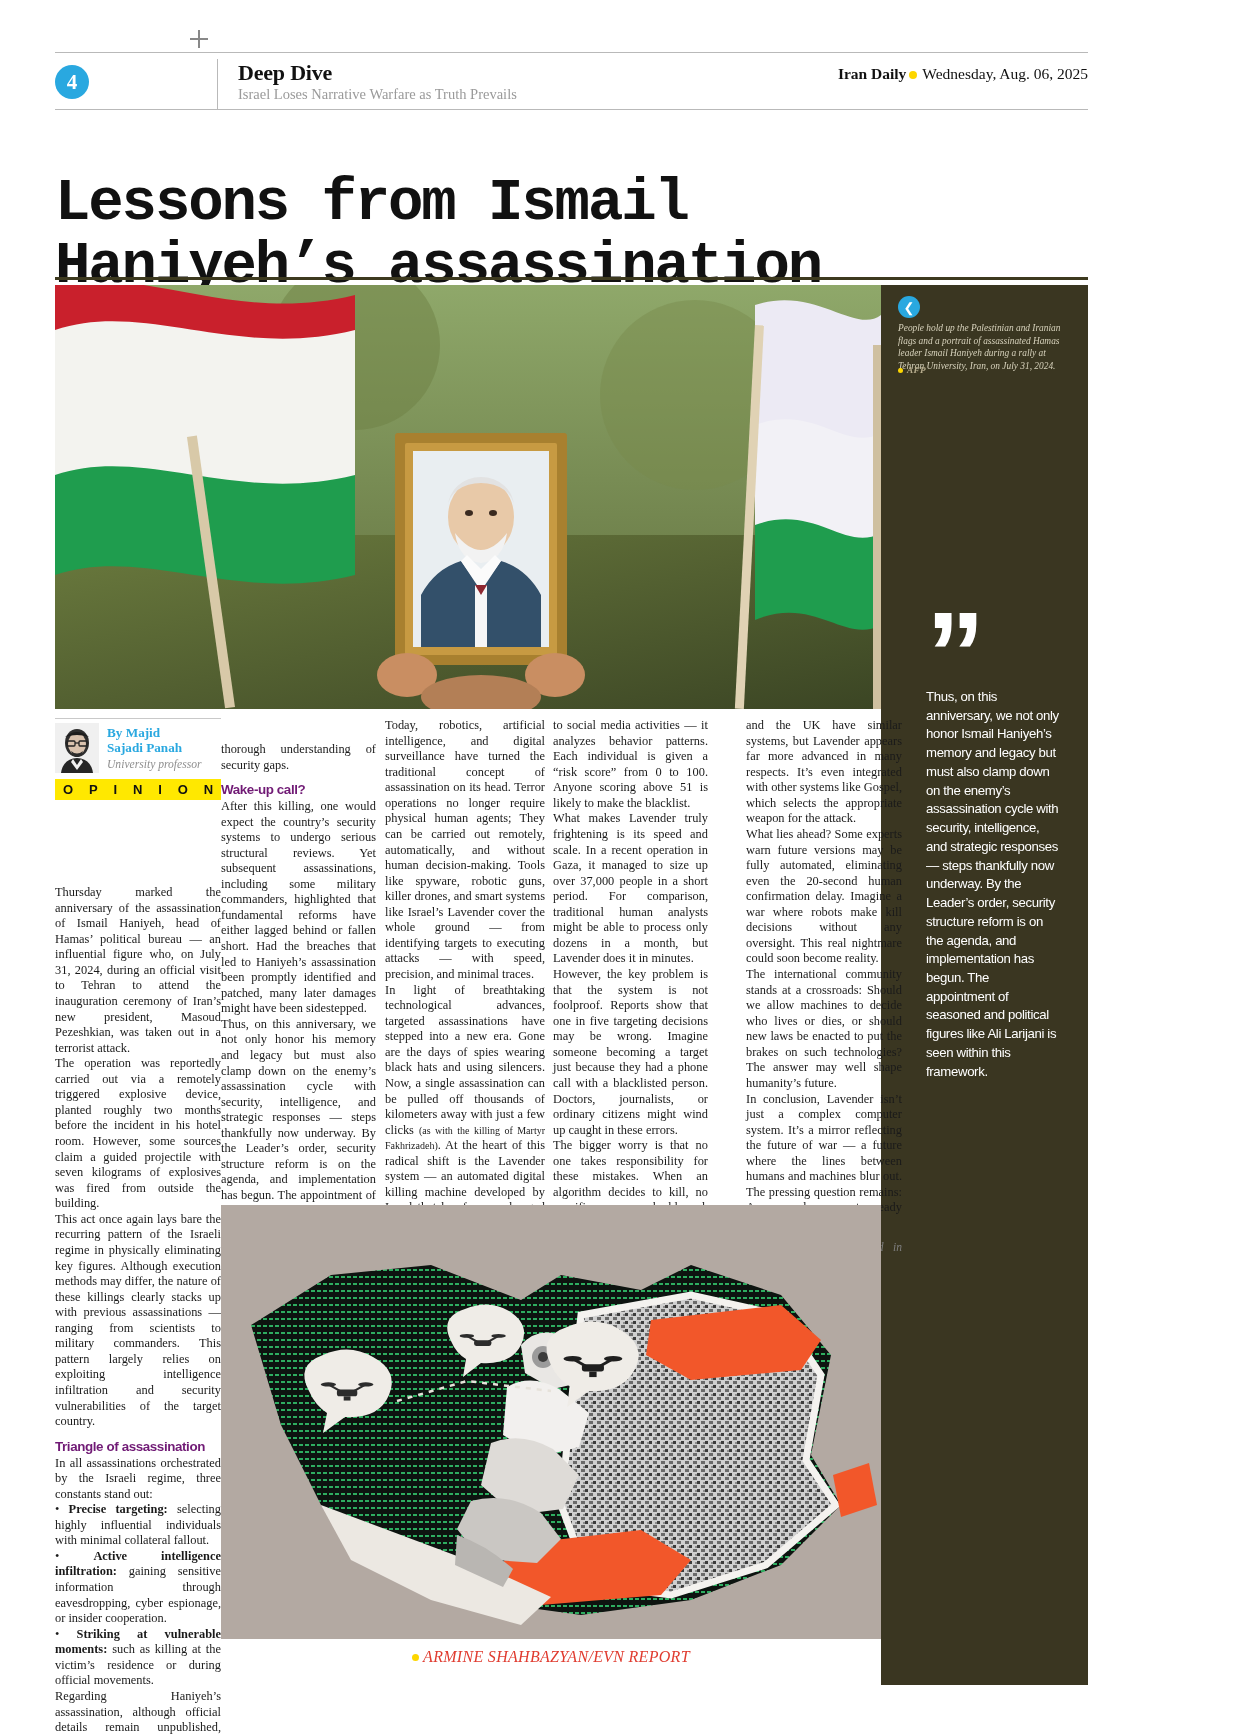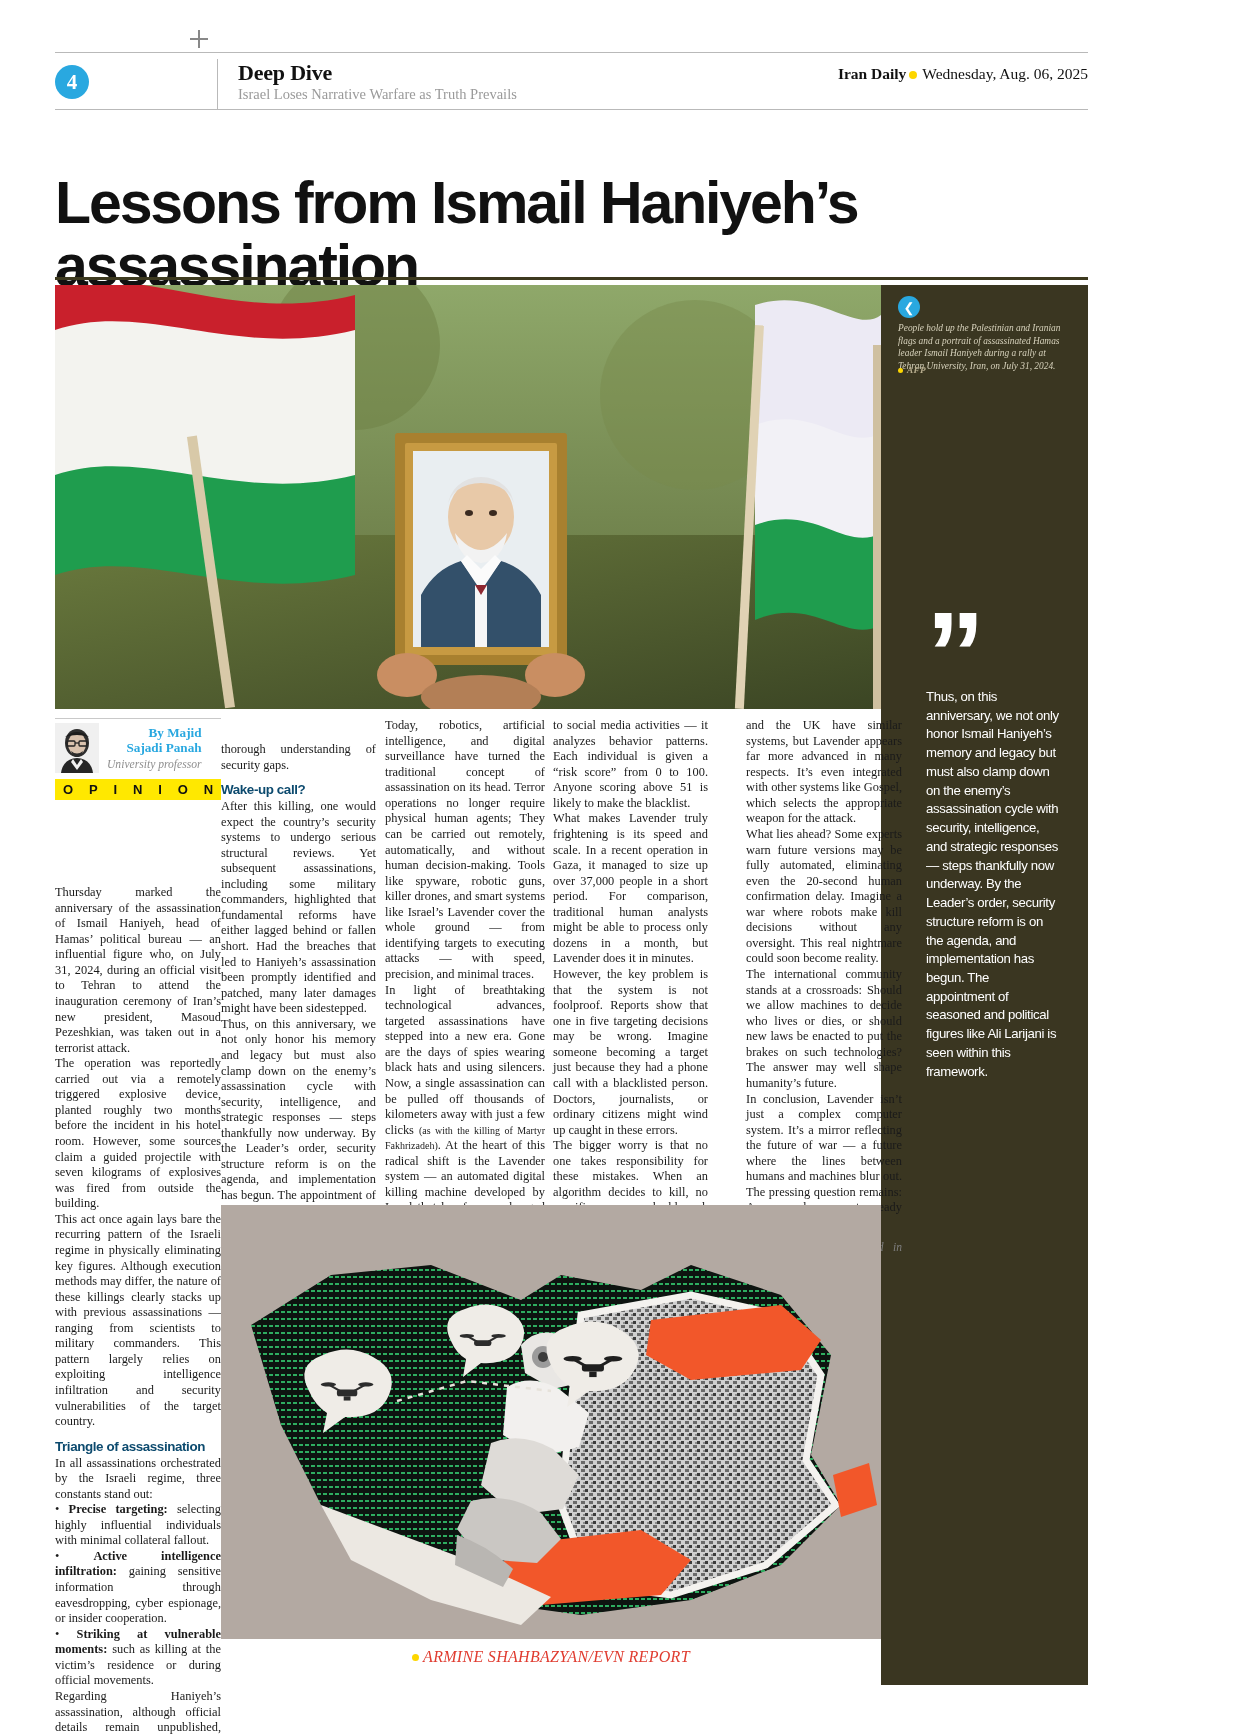--- a/index.html
+++ b/index.html
@@ -61,21 +61,21 @@
   .mast-right b { font-weight:bold; }
   .dot-yellow {
     display:inline-block; width:8px; height:8px;
     border-radius:50%; background:#fdd600;
     margin:0 5px 1px 3px; vertical-align:middle;
   }
 
   
   .headline {
     position:absolute; left:55px; top:132px; width:900px;
-    font-family:Liberation Sans, sans-serif;
+    font-family:Liberation Mono, monospace;
     font-weight:bold;
     font-size:59px;
     line-height:1.08;
     letter-spacing:-2.1px;
     color:#111;
   }
   .hl-rule {
     position:absolute; left:55px; top:277px; width:1033px;
     height:3px; background:#3d3a1f;
   }
@@ -146,21 +146,21 @@
     text-align:justify;
     text-justify:inter-word;
     hyphens:auto;
   }
   .col p { margin:0; }
   .col p + p { margin-top:0px; }
   .subhead {
     font-family:"Liberation Sans", sans-serif;
     font-weight:bold;
     font-size:13.4px;
-    color:#0c4a6e;
+    color:#701a75;
     letter-spacing:-0.4px;
     margin-top:9px !important;
     margin-bottom:1px;
   }
   .col b { font-weight:bold; }
   .small-note { font-size:10px; }
   .endnote {
     font-style:italic;
     color:#7d7d7d;
     margin-top:9px !important;
@@ -181,21 +181,21 @@
   .byline-rule { width:166px; height:1px; background:#c9c9c9; }
   .byline-inner { display:flex; margin-top:4px; }
   .byline-photo {
     width:44px; height:50px; flex:none;
     background:#e8e8e8; overflow:hidden;
   }
   .byline-text { margin-left:8px; padding-top:2px; }
   .byline-name {
     font-family:"Liberation Serif", serif;
     font-weight:bold; font-size:13.2px;
-    color:#29a8e0; line-height:1.16;text-align:right;
+    color:#29a8e0; line-height:1.16;
   }
   .byline-role {
     font-family:"Liberation Serif", serif;
     font-style:italic; font-size:11.6px;
     color:#8f8f8f; margin-top:2px;
   }
   .opinion-bar {
     margin-top:6px;
     width:166px; height:21px;
     background:#ffe800;

